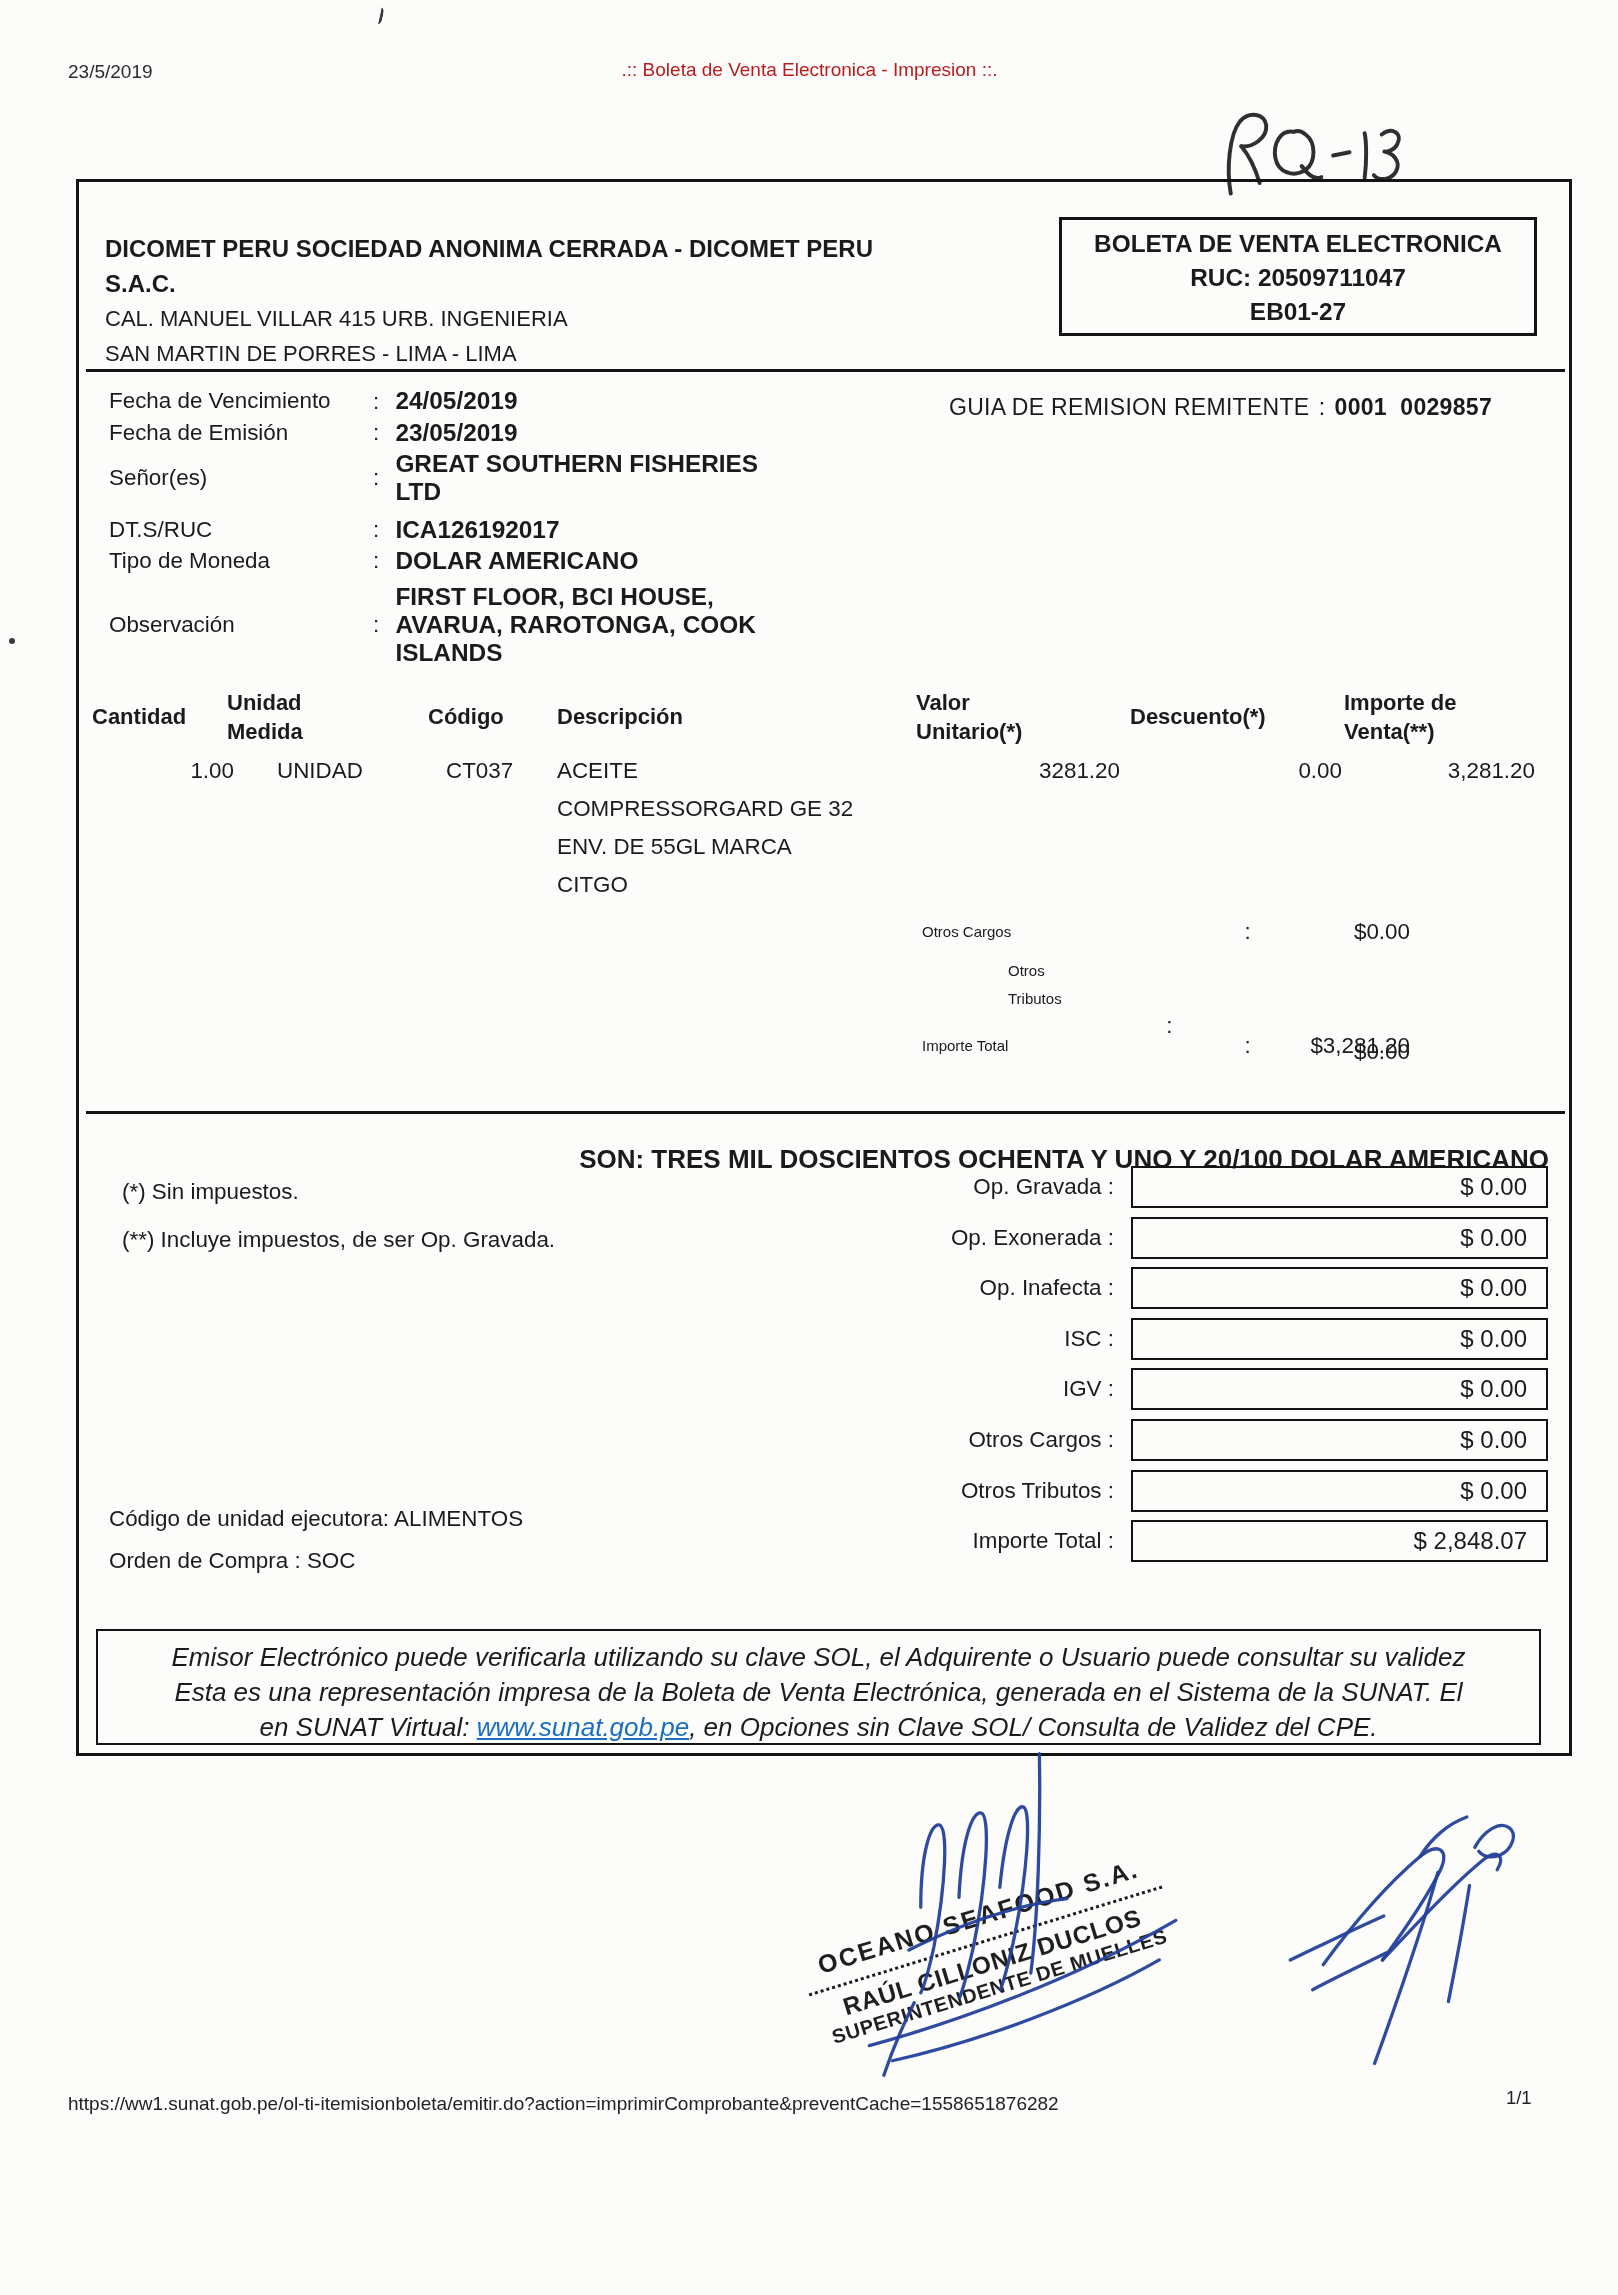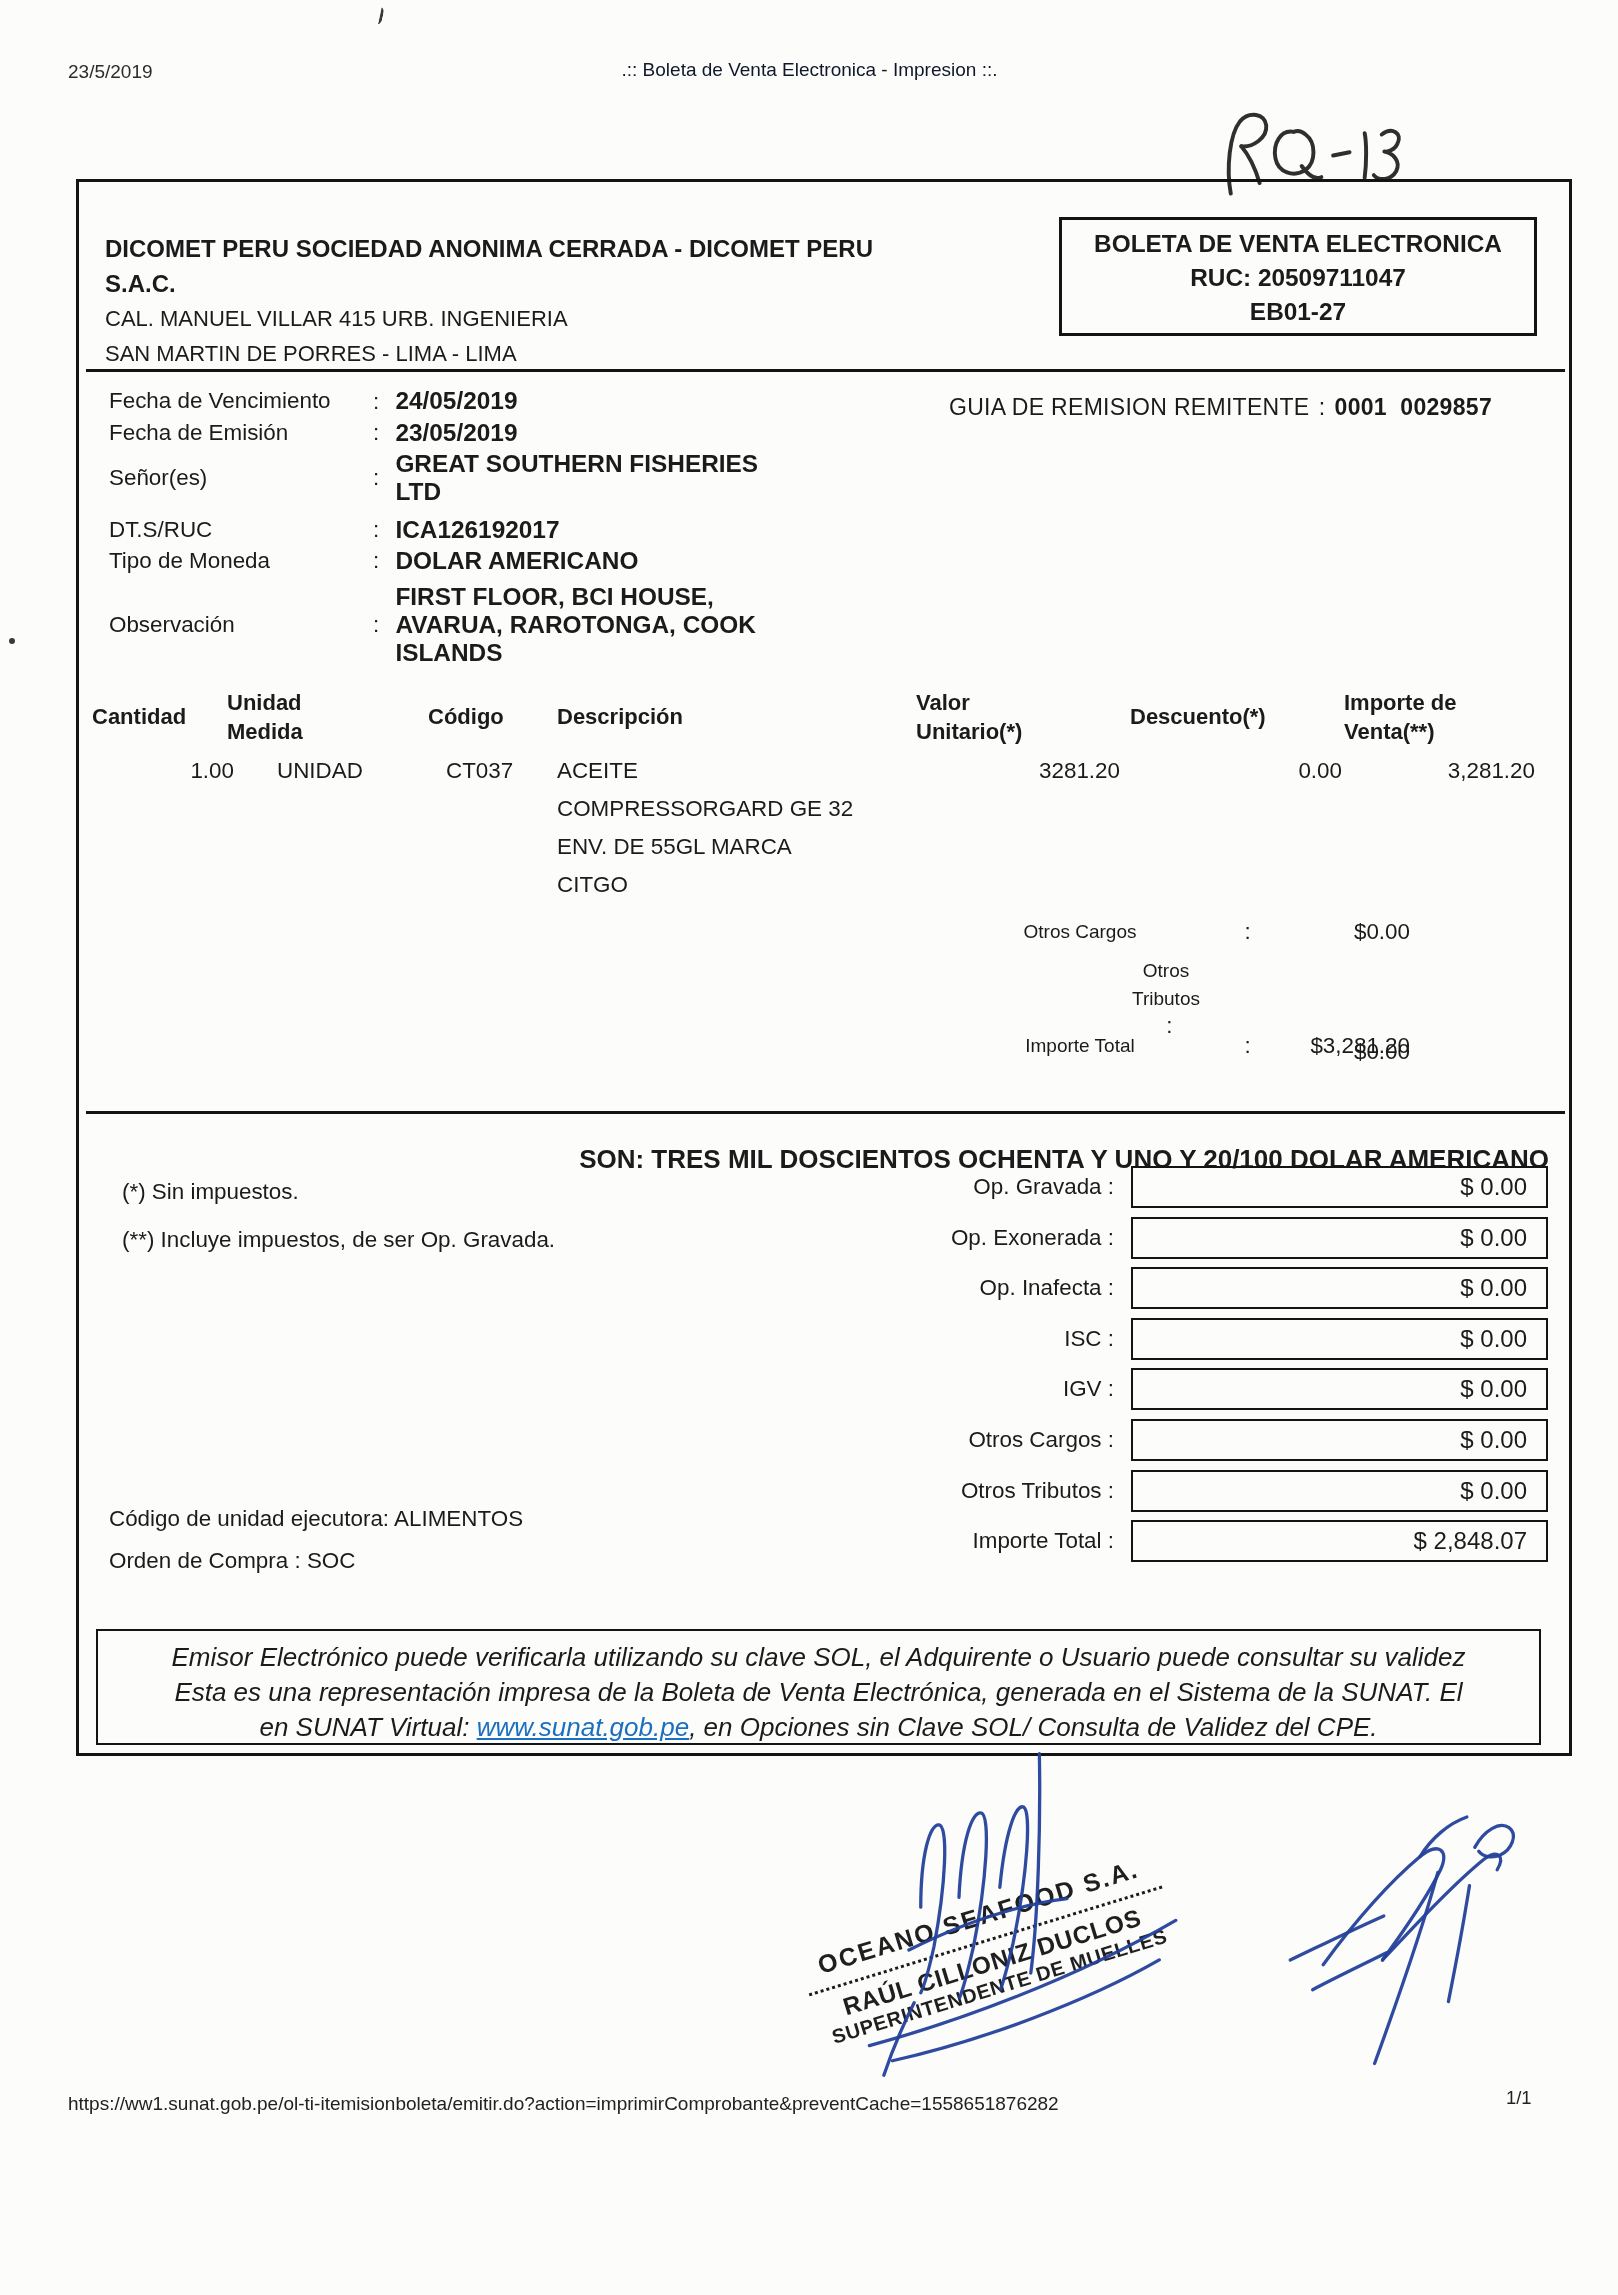--- a/index.html
+++ b/index.html
@@ -10,21 +10,21 @@
     color:#1b1b1b;
     overflow:hidden;
   }
   .abs{position:absolute;}
   .pre{white-space:pre-line;}
   .prespace{white-space:pre;}
   .right{text-align:right;}
 
   
   .scan-date{left:68px;top:61px;font-size:19px;color:#2c2c2c;}
-  .scan-title{left:0;right:0;top:59px;text-align:center;font-size:19px;color:#0f172a;}
+  .scan-title{left:0;right:0;top:59px;text-align:center;font-size:19px;color:#b91c1c;}
 
   
   .outer-box{left:76px;top:179px;width:1496px;height:1577px;border:3.3px solid #141414;box-sizing:border-box;}
 
   
   .emitter{left:105px;top:231px;line-height:35px;font-size:22px;}
   .emitter .nm{font-size:24px;font-weight:700;}
 
   
   .receipt-box{left:1059px;top:217px;width:478px;height:119px;border:3.3px solid #141414;box-sizing:border-box;
@@ -45,21 +45,21 @@
   .frow .col{width:22.4px;font-size:22.4px;}
   .frow .val{font-size:24.4px;font-weight:700;line-height:28px;}
   .mb6{margin-bottom:4px;align-items:flex-end;}.mb4{margin-bottom:2.6px;}.mb16{margin-bottom:10.5px;}.mb12{margin-bottom:8px;}
 
   
   .th{font-size:22px;font-weight:700;line-height:29px;display:flex;align-items:center;height:63px;}
   .cell{font-size:22.4px;line-height:38px;}
 
   
   .sumrow{display:flex;align-items:center;}
-  .sumrow .slbl{font-size:19px;line-height:28px;text-align:center;}
+  .sumrow .slbl{font-size:15px;line-height:28px;text-align:left;}
   .sumrow .scol{font-size:22.4px;margin-left:6.6px;}
   .sumrow .sval{font-size:22.4px;text-align:right;margin-left:auto;}
 
   
   .son{left:86px;top:1144px;width:1463px;text-align:right;font-size:26px;font-weight:700;}
 
   .note{font-size:22.4px;}
 
   
   .taxrows{left:723px;top:1166px;width:825px;}

